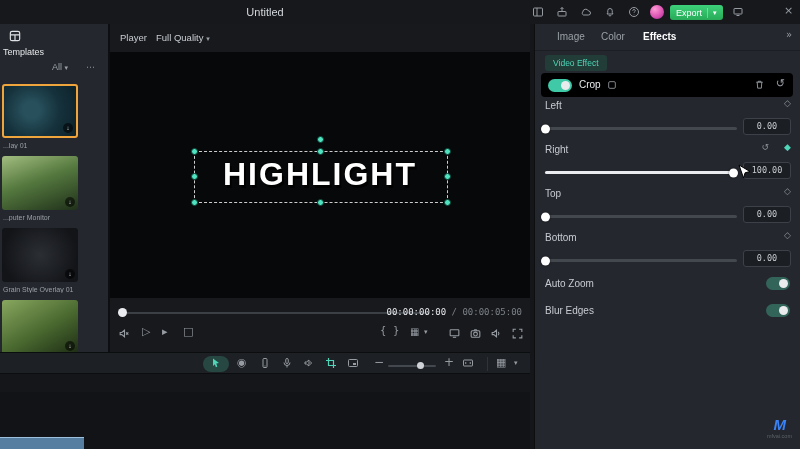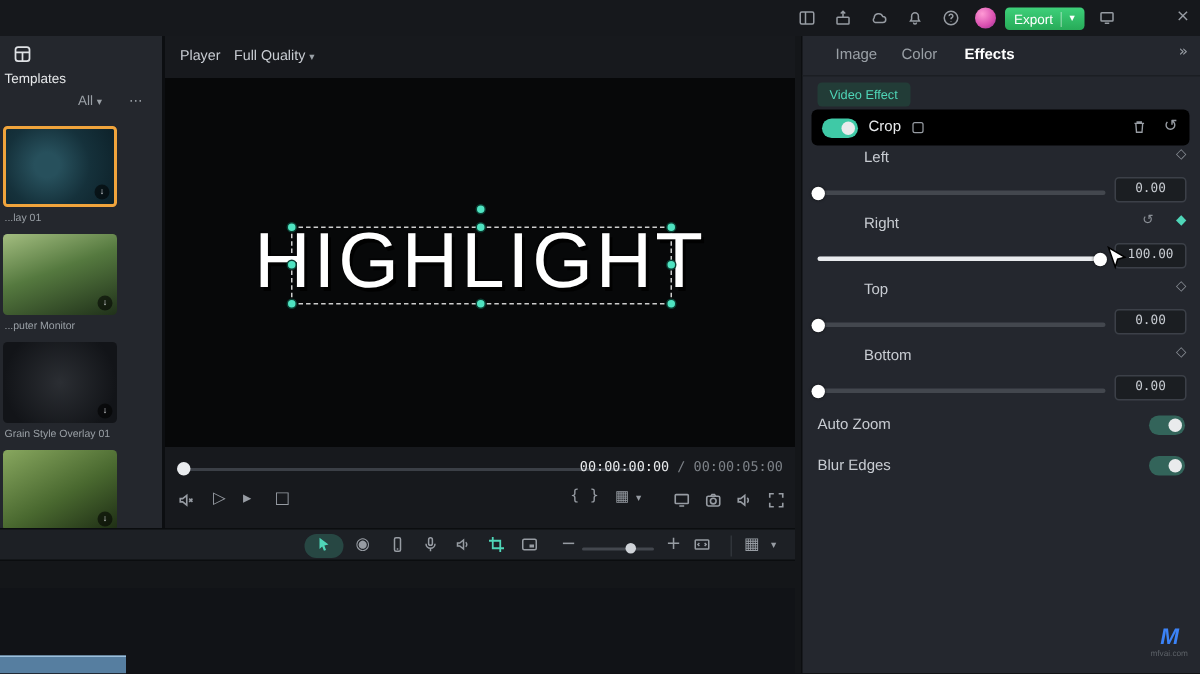--- a/index.html
+++ b/index.html
@@ -29,21 +29,21 @@
   .t4{background:linear-gradient(150deg,#88a75f 0%,#49682f 55%,#1d2c14 100%);}
   .dl{position:absolute;right:3px;bottom:3px;width:10px;height:10px;border-radius:50%;background:rgba(0,0,0,.55);
       color:#dfe2e5;font-size:6px;line-height:10px;text-align:center;}
   .thumb-label{position:absolute;left:3px;width:100px;font-size:7px;color:#9aa0a6;white-space:nowrap;overflow:hidden;}
   
   .player-panel{position:absolute;left:110px;top:24px;width:420px;height:328px;background:#17191d;}
   .pp-label{position:absolute;left:10px;top:8px;font-size:9.5px;color:#c8ccd2;}
   .pp-quality{position:absolute;left:46px;top:8px;font-size:9.5px;color:#c8ccd2;cursor:pointer;}
   .preview{position:absolute;left:0;top:28px;width:420px;height:246px;background:#070809;overflow:hidden;}
   .headline{position:absolute;left:0;top:97px;width:100%;height:50px;line-height:50px;text-align:center;
-            font-size:52px;font-weight:normal;letter-spacing:2px;color:#fff;cursor:move;
+            font-size:32px;font-weight:bold;letter-spacing:2px;color:#fff;cursor:move;
             text-shadow:2px 3px 0 rgba(0,0,0,.85), -1px -1px 0 rgba(0,0,0,.4);}
   .sel-box{position:absolute;left:84px;top:99px;width:252px;height:50px;border:1px dashed rgba(255,255,255,.8);cursor:move;}
   .hd{position:absolute;width:7px;height:7px;border-radius:50%;background:#4fe3c1;border:1px solid #0b3f33;box-sizing:border-box;}
   .scrub-line{position:absolute;left:8px;top:288px;width:312px;height:2px;background:#3b3f46;border-radius:1px;}
   .scrub-knob{position:absolute;left:8px;top:284px;width:9px;height:9px;border-radius:50%;background:#e9ebee;cursor:pointer;}
   .time-row{position:absolute;right:8px;top:283px;font-size:9px;font-family:"DejaVu Sans Mono",monospace;}
   .time-cur{color:#e8eaec;}
   .time-dur{color:#7c8187;}
   
   .toolbar{position:absolute;left:0;top:352px;width:530px;height:22px;background:#1d2025;
@@ -67,41 +67,42 @@
   .rp-sep{position:absolute;left:0;top:26px;width:100%;height:1px;background:#1b1e23;}
   .badge{position:absolute;left:10px;top:31px;padding:3px 8px;border-radius:3px;background:#223c37;
          color:#4fd6b8;font-size:8.5px;cursor:pointer;}
   .crop-card{position:absolute;left:6px;top:49px;width:252px;height:24px;border-radius:4px;background:#000000;}
   .toggle{position:absolute;width:24px;height:13px;border-radius:7px;background:#41464e;cursor:pointer;}
   .toggle .tknob{position:absolute;top:2px;left:2px;width:9px;height:9px;border-radius:50%;background:#c9cdd2;}
   .toggle.on{background:#33645a;}
   .toggle.on .tknob{left:13px;background:#e9ebec;}
   .toggle.accent.on{background:#3fc9a6;}
   .param{position:absolute;left:10px;width:246px;height:44px;}
-  .param-label{position:absolute;left:0;top:0;font-size:10px;color:#c8ccd2;margin-left:31px;}
+  .param-label{position:absolute;left:0;top:0;font-size:10px;color:#c8ccd2;}
   .kf{position:absolute;top:-2px;font-size:9px;color:#8a8f96;cursor:pointer;font-family:"DejaVu Sans",sans-serif;}
   .kf.teal{color:#4fd6b8;}
   .track{position:absolute;left:0;top:27px;width:192px;height:3px;background:#43474e;border-radius:2px;cursor:pointer;}
   .track .fill{position:absolute;left:0;top:0;height:100%;background:#e9ebee;border-radius:2px;}
   .track .knob{position:absolute;top:50%;transform:translateY(-50%);width:9px;height:9px;border-radius:50%;
                background:#fff;box-shadow:0 0 2px rgba(0,0,0,.7);}
   .valbox{position:absolute;right:0;top:18px;width:46px;height:15px;background:#1b1e22;border:1px solid #3c4048;
           border-radius:3px;color:#c8ccd2;font-size:8.5px;line-height:15px;text-align:center;
           font-family:"DejaVu Sans Mono",monospace;cursor:text;}
   .trow-label{position:absolute;left:10px;font-size:10px;color:#c8ccd2;}
   .wm-logo{position:absolute;right:14px;top:392px;font-size:15px;font-weight:bold;font-style:italic;color:#3b82f6;}
   .wm-text{position:absolute;right:8px;top:409px;font-size:5.5px;color:#5c6167;}
   .cursor-arrow{position:absolute;left:738px;top:164px;z-index:50;pointer-events:none;}
 </style>
 </head>
 <body>
 
 <div class="app">
 
   <div class="titlebar">
+    <div class="tb-title">Untitled</div>
 
     <span class="ic" style="left:532px;top:6px">
       <svg width="12" height="12" viewBox="0 0 24 24" fill="none" stroke="currentColor" stroke-width="2">
           <rect x="3" y="4" width="18" height="16" rx="2"></rect>
           <line x1="10" y1="4" x2="10" y2="20"></line>
         </svg>
       </span>
     <span class="ic" style="left:556px;top:6px">
       <svg width="12" height="12" viewBox="0 0 24 24" fill="none" stroke="currentColor" stroke-width="2">
           <rect x="4" y="11" width="16" height="9" rx="1"></rect>

